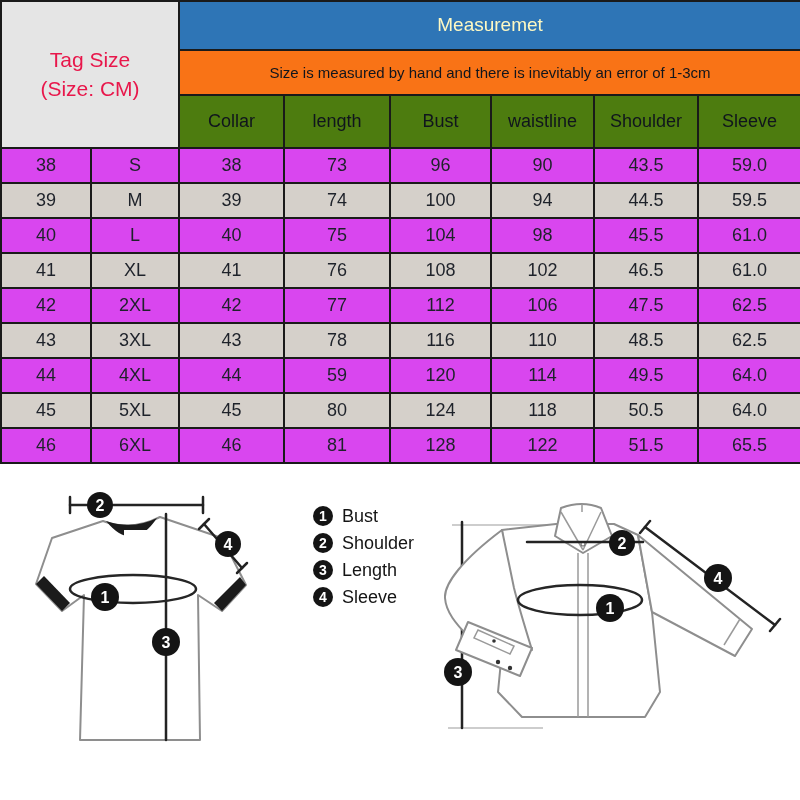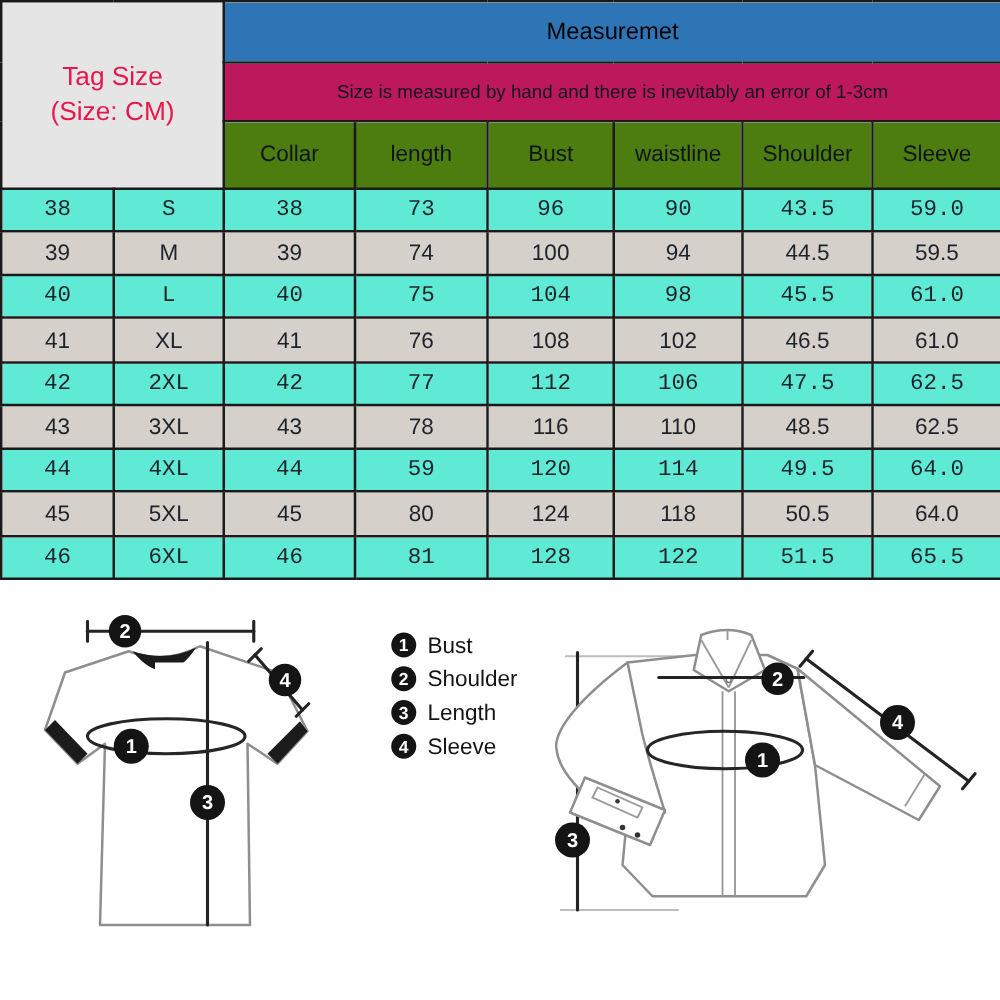--- a/index.html
+++ b/index.html
@@ -17,25 +17,25 @@
   }
   table.size td{
     border:2px solid #1a1a1a;
     text-align:center;vertical-align:middle;
     padding:0;overflow:hidden;white-space:nowrap;
   }
   td.corner{
     background:#e5e5e5;color:#e8174b;
     font-size:21px;line-height:1.35;
   }
-  td.title{background:#2e75b6;color:#000000;font-size:19px;}
-  td.note{background:#be185d;color:#10151d;font-size:15px;}
+  td.title{background:#2e75b6;color:#fef9c3;font-size:19px;}
+  td.note{background:#f97316;color:#10151d;font-size:15px;}
   tr.colhead td{background:#4d7c0f;color:#10151d;font-size:18px;}
   tbody.rows td{font-size:18px;color:#1e222a;}
-  tr.row-light{background:#5eead4;font-family:Liberation Mono, monospace;}
+  tr.row-light{background:#d946ef;}
   tr.row-tan{background:#d5d0ca;border-radius:13px;}
 
   
   .diagrams{position:absolute;left:0;top:464px;width:800px;height:336px;}
   .diagrams svg{position:absolute;left:0;top:0;}
 
   .legend{
     position:absolute;left:313px;top:42px;
     display:flex;flex-direction:column;gap:7px;
   }

